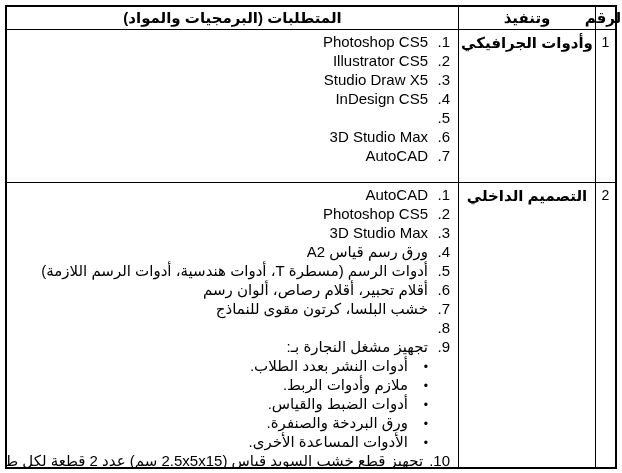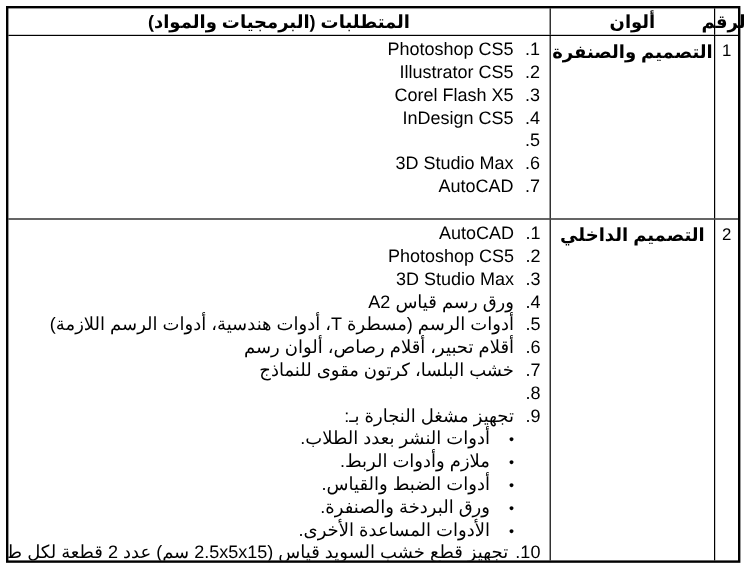--- a/index.html
+++ b/index.html
@@ -42,46 +42,46 @@
   .req-line.bullet .marker{min-width:12px;font-size:12px;margin-left:8px;}
   .itext{white-space:nowrap;min-width:0;text-align:center;}
 </style>
 </head>
 <body>
 
 <div class="page">
   <div class="tbl">
     <div class="thead">
       <div class="cell cell-num">الرقم</div>
-      <div class="cell cell-spec">ألوان</div>
+      <div class="cell cell-spec">وتنفيذ</div>
       <div class="cell cell-req">المتطلبات (البرمجيات والمواد)</div>
     </div>
     <div id="rows-container">
   <div class="trow">
     <div class="cell cell-num">
       <span class="numv">1</span>
     </div>
     <div class="cell cell-spec">
-      <span class="specv">التصميم والصنفرة</span>
+      <span class="specv">وأدوات الجرافيكي</span>
     </div>
     <div class="cell cell-req">
       <div class="items">
   <div class="req-line">
     <span class="marker">.1</span>
     <span class="itext">Photoshop CS5</span>
   </div>
 
   <div class="req-line">
     <span class="marker">.2</span>
     <span class="itext">Illustrator CS5</span>
   </div>
 
   <div class="req-line">
     <span class="marker">.3</span>
-    <span class="itext">Corel Flash X5</span>
+    <span class="itext">Studio Draw X5</span>
   </div>
 
   <div class="req-line">
     <span class="marker">.4</span>
     <span class="itext">InDesign CS5</span>
   </div>
 
   <div class="req-line">
     <span class="marker">.5</span>
   </div>

